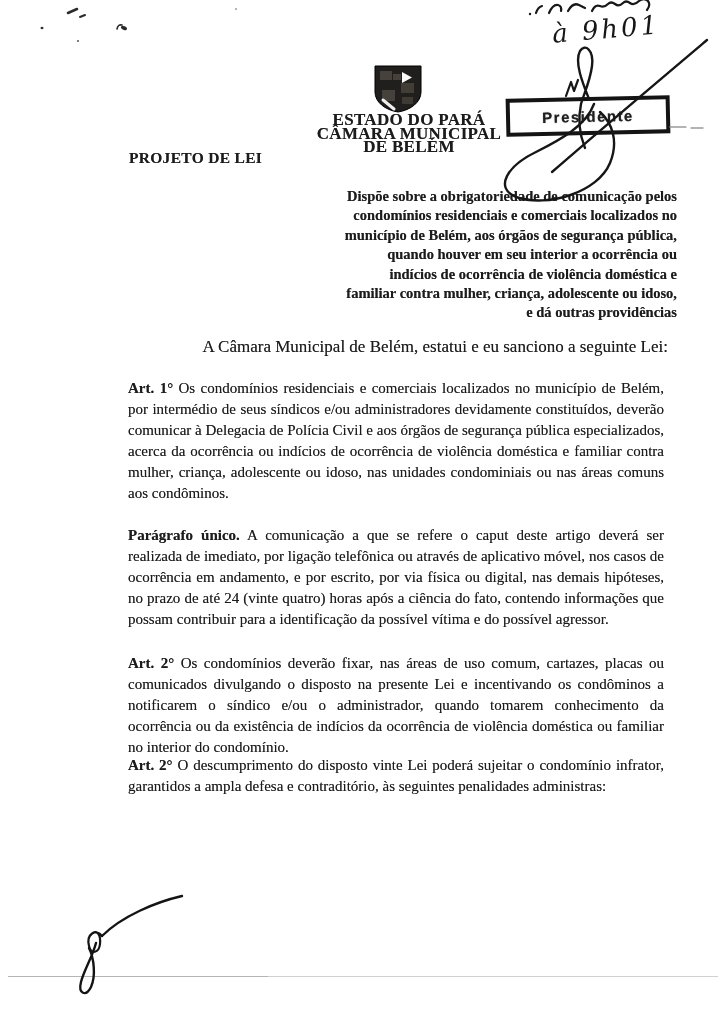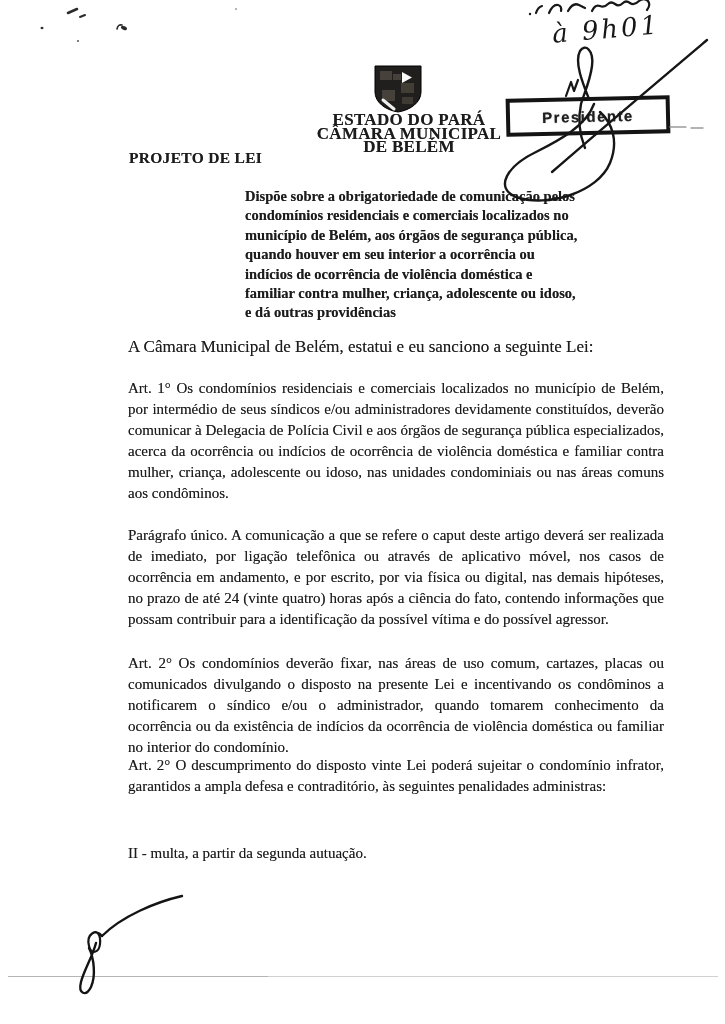--- a/index.html
+++ b/index.html
@@ -10,21 +10,21 @@
     -webkit-font-smoothing:antialiased;
   }
   .page{
     position:relative;
     width:725px;height:1024px;
     margin:0 auto;
     background:#ffffff;
     overflow:hidden;
     color:#1c1c1c;
   }
-  .scan-text{ text-shadow:0 0 .6px rgba(20,20,20,.55); }
+  .scan-text{ text-shadow:0 0 .6px rgba(20,20,20,.55);text-align:right; }
 
   
   .crest{ position:absolute; left:371px; top:64px; width:54px; height:50px; }
   .org{
     position:absolute; left:297px; top:113px; width:200px;
     text-align:center; font-weight:bold; font-size:17px; line-height:13.5px;
     letter-spacing:.3px;
     margin-left:12px;
   }
   .doc-type{
@@ -37,21 +37,21 @@
     position:absolute; left:245px; top:187px; width:432px;
     font-weight:bold; font-size:14.5px; line-height:19.4px;
     white-space:pre-line;
   }
 
   
   .para{
     position:absolute; left:128px; width:536px;
     font-size:15px; line-height:21px; text-align:justify;
   }
-  .para b{ font-weight:normal; }
+  .para b{ font-weight:bold; }
   .preamble{ position:absolute; left:128px; top:337px; width:540px; font-size:17px; }
   .item{ position:absolute; left:128px; width:540px; font-size:15px; }
 
   
   .time-note{
     position:absolute; left:552px; top:14px;
     font-family:"DejaVu Serif", serif; font-style:italic;
     font-size:26px; letter-spacing:3px; color:#161616;
     transform:rotate(-5deg);
     z-index:3;
@@ -116,21 +116,20 @@
   <div class="preamble scan-text">A Câmara Municipal de Belém, estatui e eu sanciono a seguinte Lei:</div>
 
   <p class="para scan-text" style="top:363px;"><b>Art. 1°</b> <span>Os condomínios residenciais e comerciais localizados no município de Belém, por intermédio de seus síndicos e/ou administradores devidamente constituídos, deverão comunicar à Delegacia de Polícia Civil e aos órgãos de segurança pública especializados, acerca da ocorrência ou indícios de ocorrência de violência doméstica e familiar contra mulher, criança, adolescente ou idoso, nas unidades condominiais ou nas áreas comuns aos condôminos.</span></p>
 
   <p class="para scan-text" style="top:510px;"><b>Parágrafo único.</b> <span>A comunicação a que se refere o caput deste artigo deverá ser realizada de imediato, por ligação telefônica ou através de aplicativo móvel, nos casos de ocorrência em andamento, e por escrito, por via física ou digital, nas demais hipóteses, no prazo de até 24 (vinte quatro) horas após a ciência do fato, contendo informações que possam contribuir para a identificação da possível vítima e do possível agressor.</span></p>
 
   <p class="para scan-text" style="top:638px;"><b>Art. 2°</b> <span>Os condomínios deverão fixar, nas áreas de uso comum, cartazes, placas ou comunicados divulgando o disposto na presente Lei e incentivando os condôminos a notificarem o síndico e/ou o administrador, quando tomarem conhecimento da ocorrência ou da existência de indícios da ocorrência de violência doméstica ou familiar no interior do condomínio.</span></p>
 
   <p class="para scan-text" style="top:740px;"><b>Art. 2°</b> <span>O descumprimento do disposto vinte Lei poderá sujeitar o condomínio infrator, garantidos a ampla defesa e contraditório, às seguintes penalidades administras:</span></p>
 
-  <div class="item scan-text" style="top:845px;">II - multa, a partir da segunda autuação.</div>
 
   <svg class="ink-overlay" viewBox="0 0 725 1024" aria-hidden="true">
 
     <g fill="#333" stroke="none">
       <ellipse cx="42" cy="28" rx="1.5" ry="1.2"></ellipse>
       <ellipse cx="124" cy="28" rx="3.2" ry="1.8" transform="rotate(25 124 28)" fill="#2a2a2a"></ellipse>
       <circle cx="78" cy="41" r=".9" fill="#444"></circle>
       <circle cx="236" cy="9" r=".8" fill="#555"></circle>
     </g>
     <g fill="none" stroke="#2b2b2b" stroke-linecap="round" stroke-linejoin="round">

